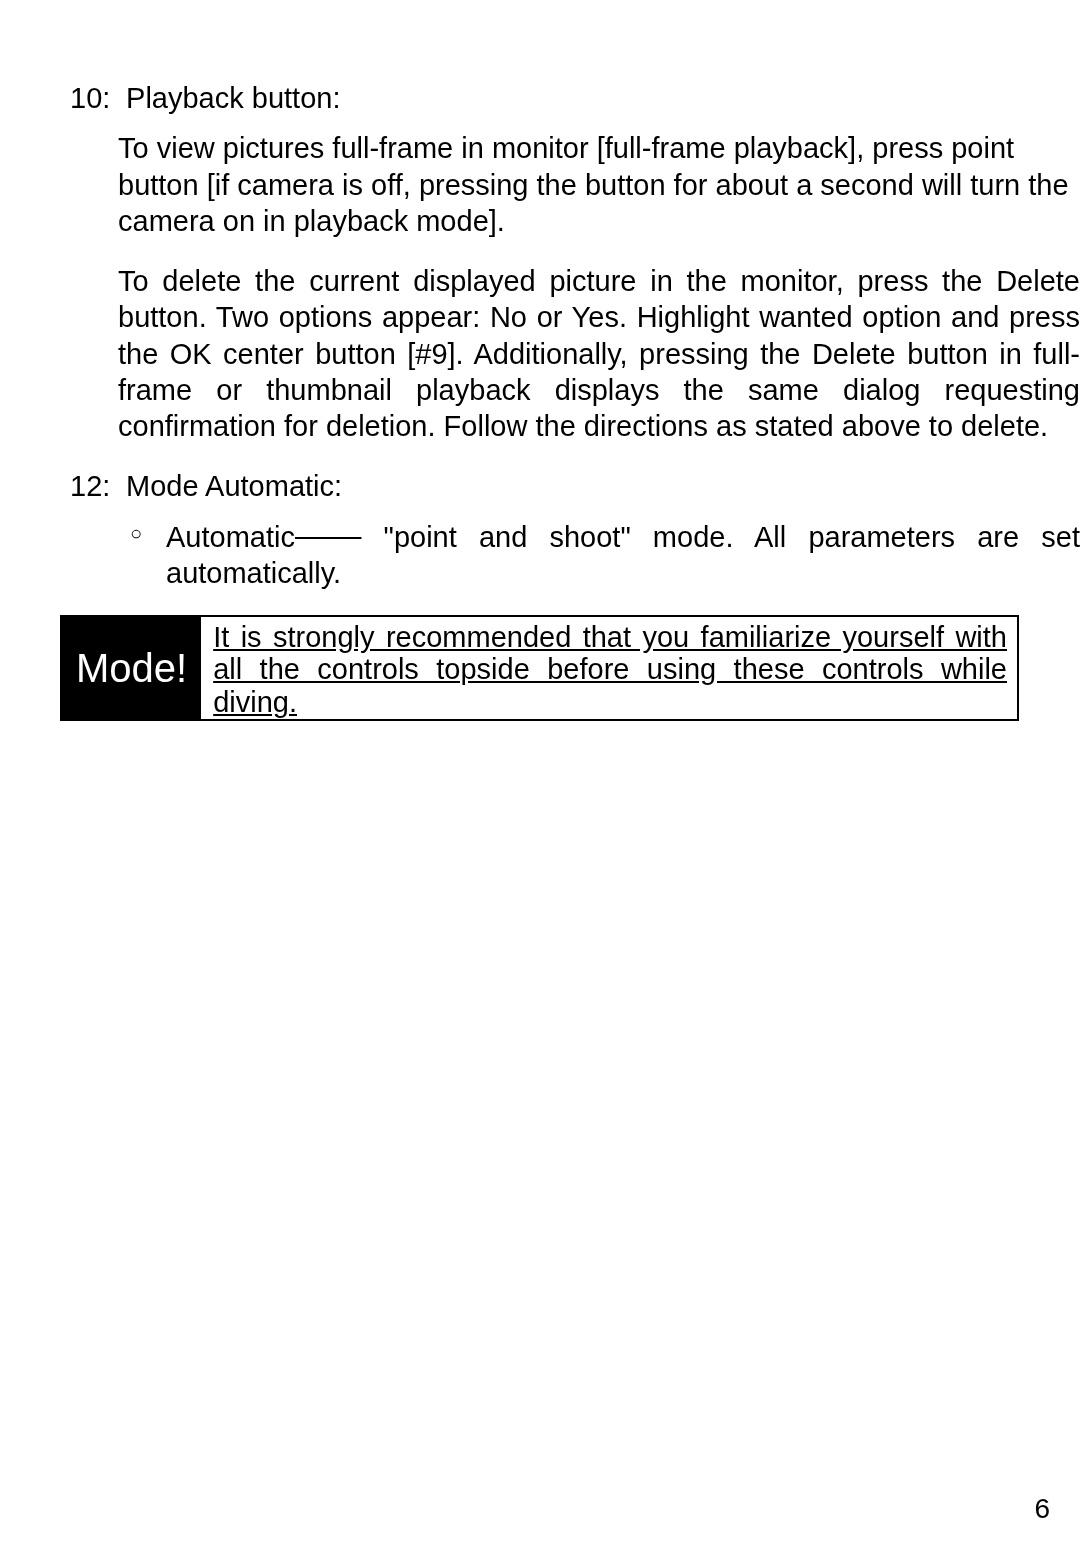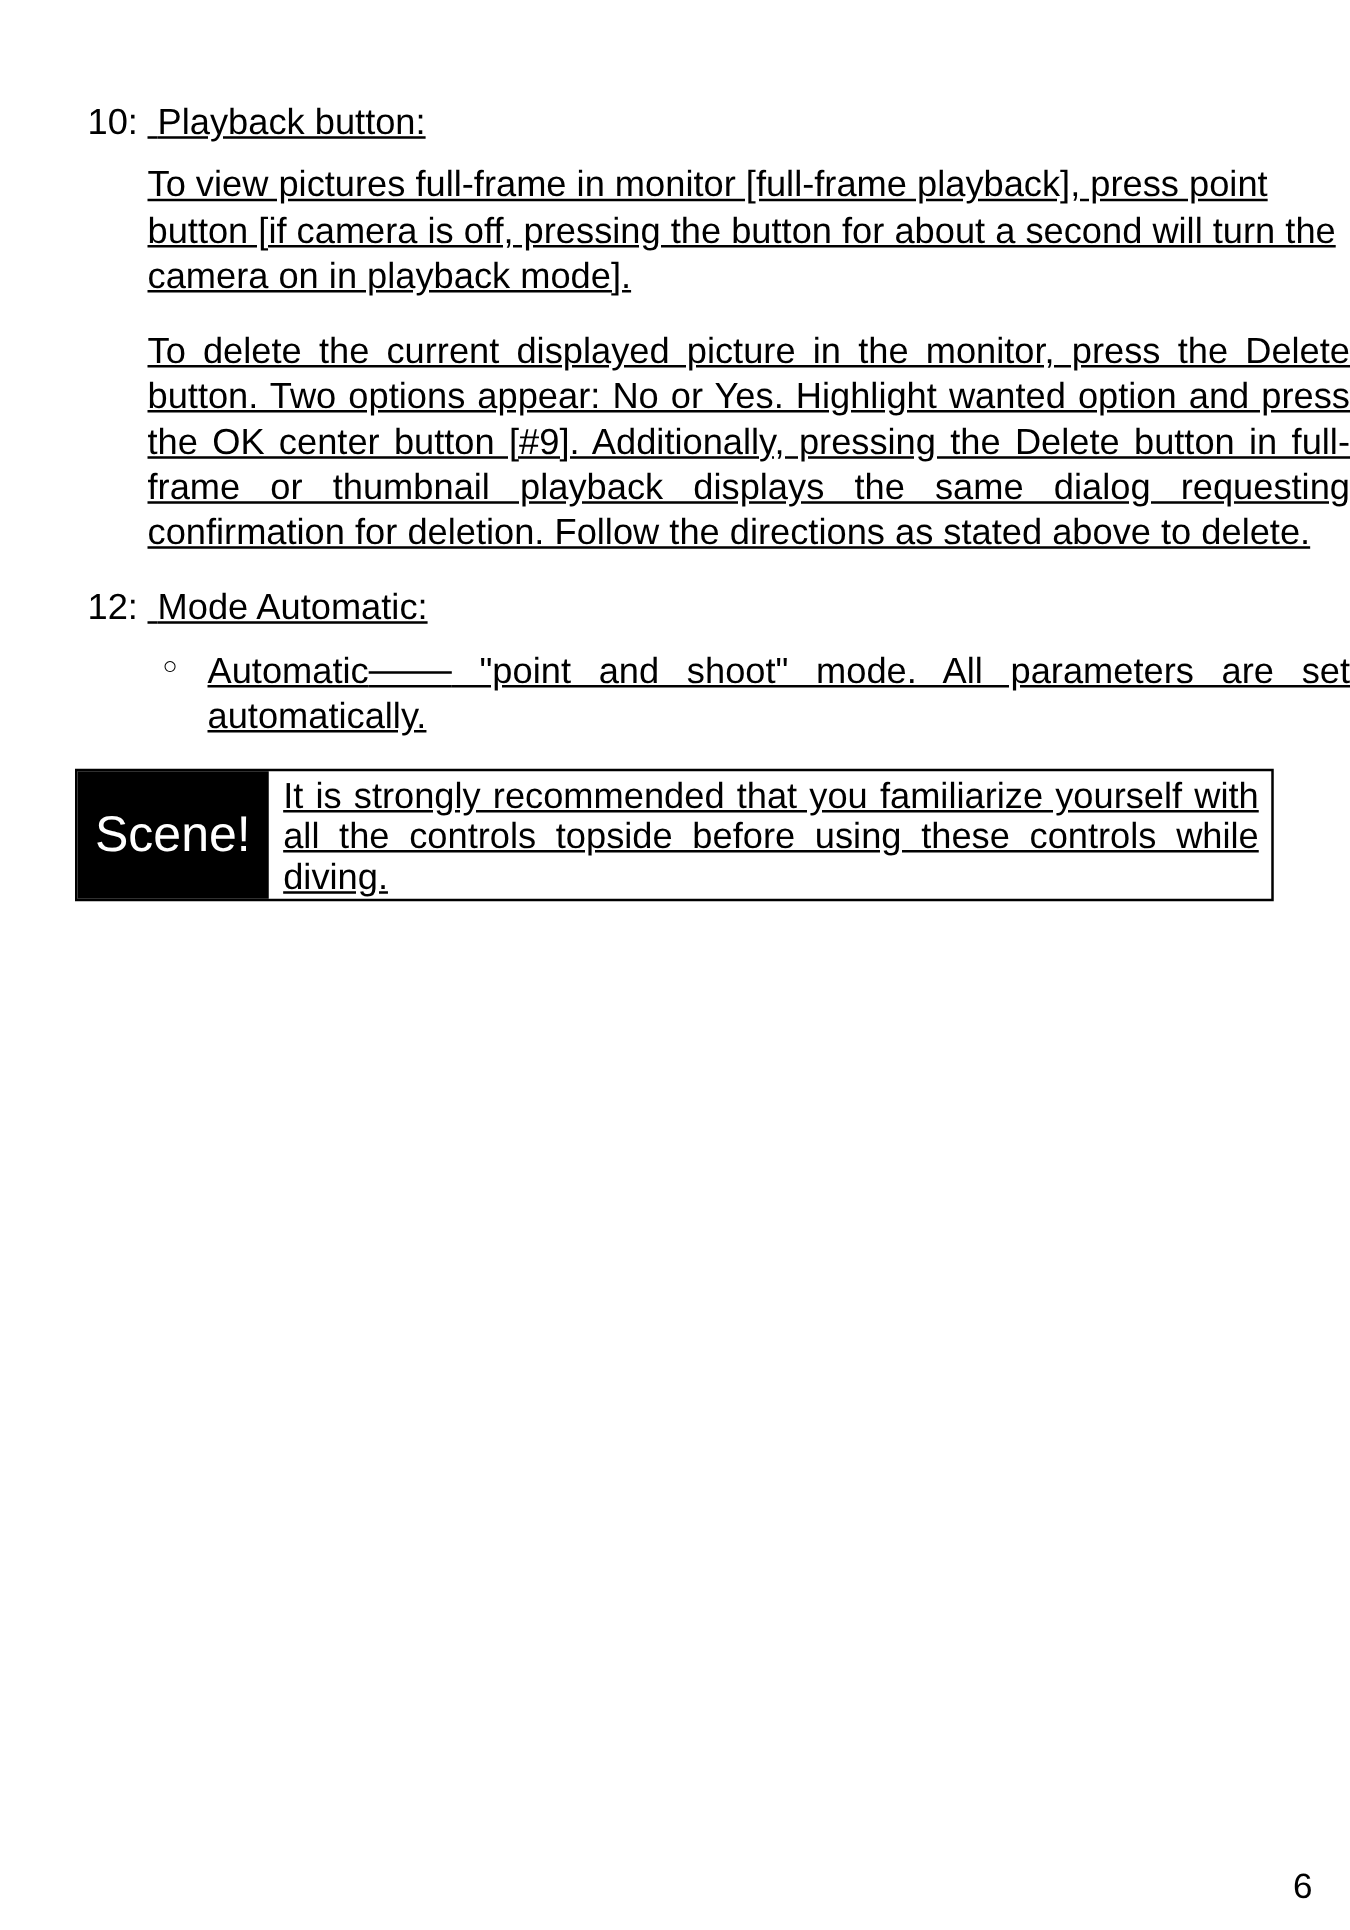--- a/index.html
+++ b/index.html
@@ -14,21 +14,20 @@
     height: 1544px;
     position: relative;
     box-sizing: border-box;
     padding: 80px 0 0 70px;
     font-size: 29px;
     line-height: 1.25;
     overflow: hidden;
   }
   .section {
     margin-bottom: 24px;
-    text-decoration: underline;
   }
   .sec-heading {
     margin-bottom: 14px;
   }
   .sec-num {
     display: inline-block;
     min-width: 48px;
   }
   .sec-body {
     margin-left: 48px;
@@ -116,18 +115,18 @@
       <span>Mode Automatic:</span>
     </div>
     <div class="mode-list">
       <div class="mode-item">
         <span>Automatic</span><span class="strike">&nbsp;&nbsp;&nbsp;</span><span>  "point and shoot" mode. All parameters are set automatically.</span>
       </div>
     </div>
   </div>
 
   <div class="note-box">
-    <div class="note-label">Scene!</div>
+    <div class="note-label">Mode!</div>
     <div class="note-text">It is strongly recommended that you familiarize yourself with all the controls topside before using these controls while diving.</div>
   </div>
 
   <div class="page-number">6</div>
 </div>
 
 </body></html>

